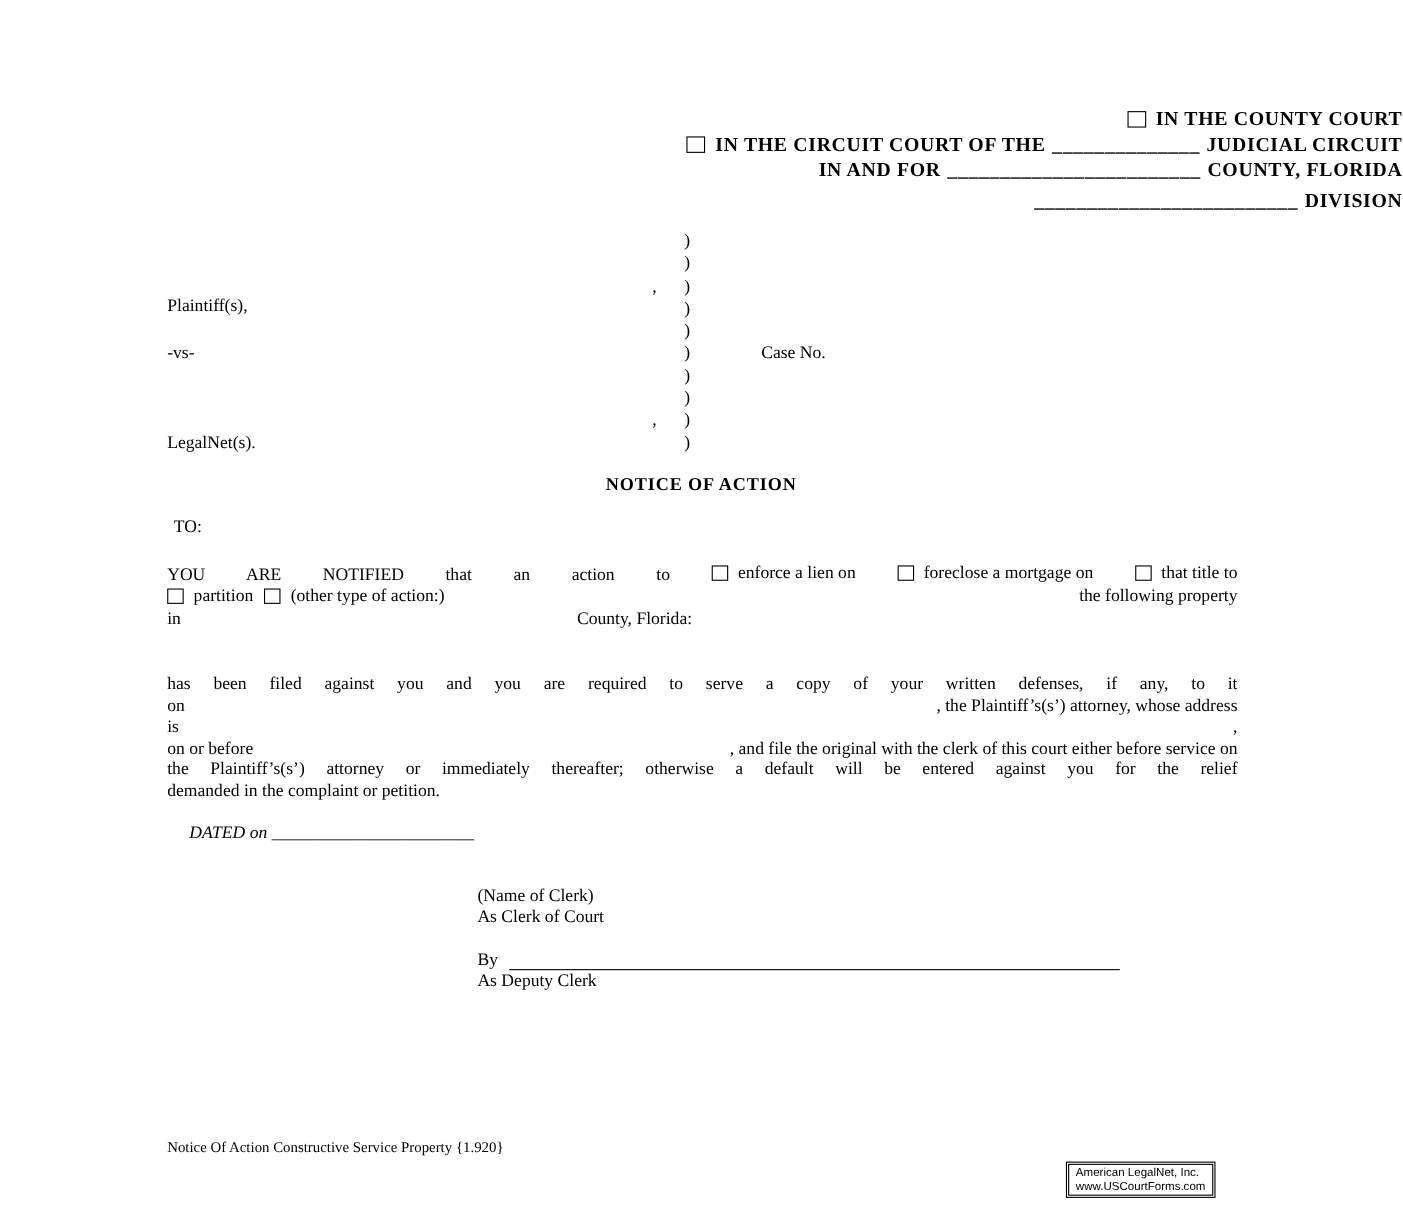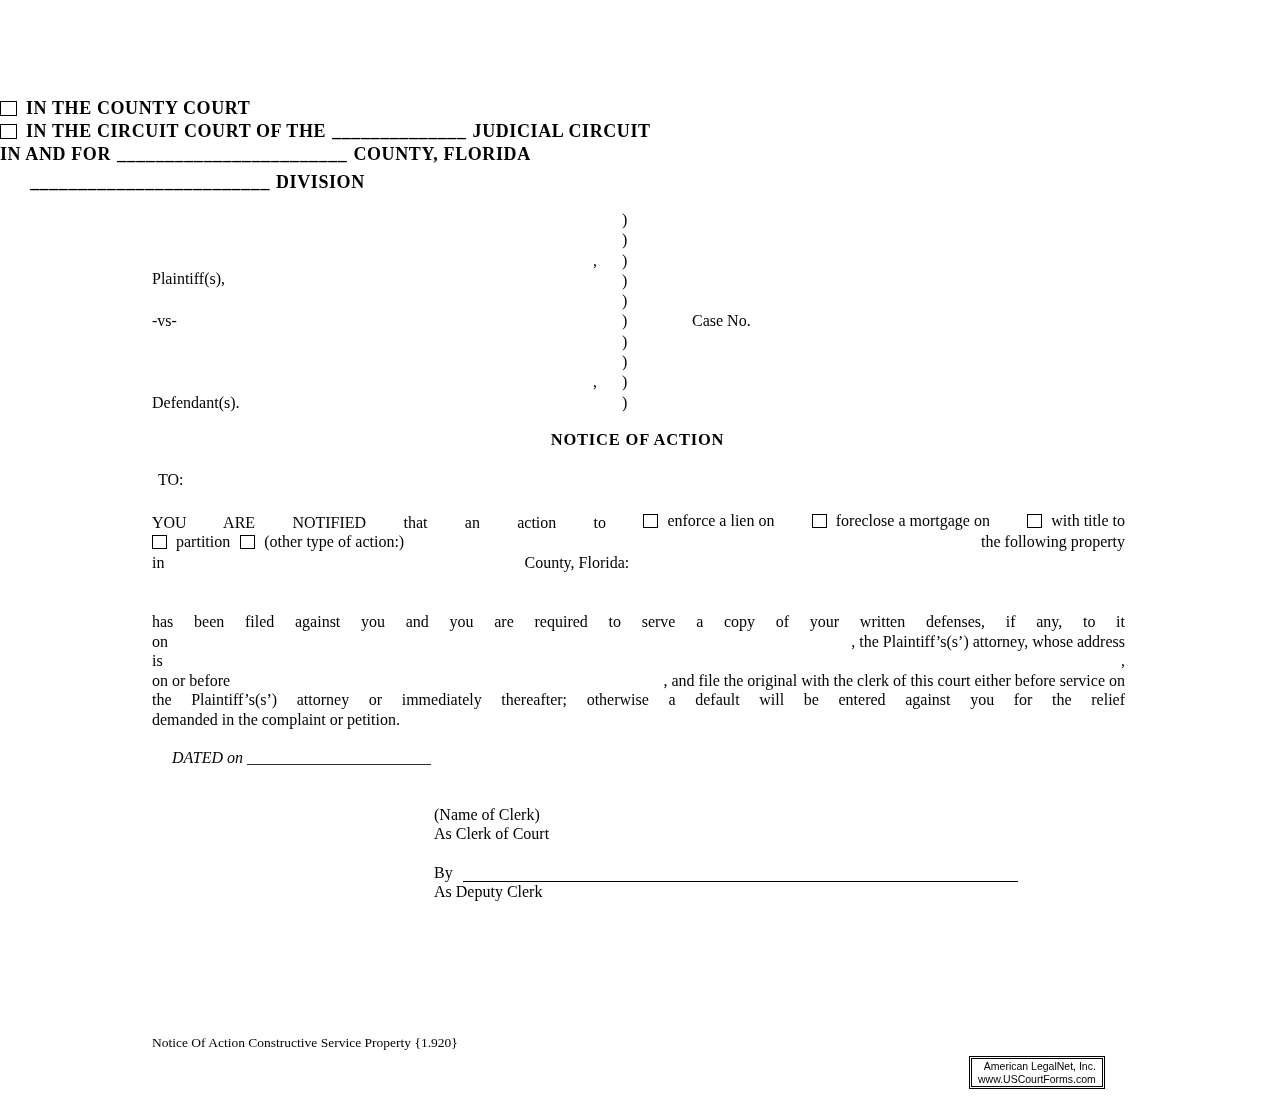--- a/index.html
+++ b/index.html
@@ -8,21 +8,21 @@
     position:relative; width:1275px; height:1100px; background:#ffffff;
     font-family:"Liberation Serif", serif; color:#000; font-size:16px;
     overflow:hidden;
   }
   .checkbox {
     display:inline-block; width:15px; height:14px;
     border:1.6px solid #000; background:#fff; vertical-align:-2px;
   }
 
   
-  .header { position:absolute; top:97px; left:0; width:100%; text-align:left;
+  .header { position:absolute; top:97px; left:0; width:100%; text-align:right;
             font-weight:bold; font-size:18px; letter-spacing:0.6px; }
   .h-line { line-height:23px; white-space:nowrap; }
   .header .checkbox { width:17px; height:15px; margin-right:9px; vertical-align:-2px; }
   .h-gap { display:inline-block; width:6px; }
   .division-line { margin-top:5px;padding-left:30px; }
 
   
   .caption { position:absolute; top:210px; left:152px; width:950px; height:205px; }
   .cap-label { position:absolute; left:0; white-space:nowrap; }
   .plaintiff-label { top:60px; }
@@ -60,21 +60,21 @@
   .dated-line { position:absolute; top:749px; left:172px; white-space:nowrap;font-style:italic; }
 
   
   .signature { position:absolute; top:805px; left:434px; width:620px; line-height:19px; }
   .by-row { margin-top:20px; display:flex; align-items:flex-end; }
   .by-line { display:inline-block; width:555px; border-bottom:1px solid #000;
              margin-left:10px; height:15px; }
 
   
   .form-footer { position:absolute; top:1035px; left:152px; font-size:13.5px; white-space:nowrap; }
-  .legalnet-box { position:absolute; top:1056px; left:969px; border:1px solid #000; padding:1px; background:#fff;text-align:right; }
+  .legalnet-box { position:absolute; top:1056px; left:969px; border:1px solid #000; padding:1px; background:#fff; }
   .legalnet-inner { border:1px solid #000; padding:1px 6px;
                     font-family:"Liberation Sans", sans-serif; font-size:10.5px; line-height:12.5px; }
 </style>
 </head>
 <body>
 
 <div class="page">
 
   <div class="header">
     <div class="h-line">
@@ -87,21 +87,21 @@
       <span>IN AND FOR</span><span class="h-gap"></span><span>________________________</span><span class="h-gap"></span><span>COUNTY, FLORIDA</span>
     </div>
     <div class="h-line division-line">
       <span>_________________________</span><span class="h-gap"></span><span>DIVISION</span>
     </div>
   </div>
 
   <div class="caption">
     <div class="cap-label plaintiff-label">Plaintiff(s),</div>
     <div class="cap-label vs-label">-vs-</div>
-    <div class="cap-label defendant-label">Defendant(s).</div>
+    <div class="cap-label defendant-label">LegalNet(s).</div>
 
     <div class="paren-col">
       <div class="paren-row"><span>)</span></div>
       <div class="paren-row"><span>)</span></div>
       <div class="paren-row"><span class="comma">,</span><span>)</span></div>
       <div class="paren-row"><span>)</span></div>
       <div class="paren-row"><span>)</span></div>
       <div class="paren-row"><span>)</span></div>
       <div class="paren-row"><span>)</span></div>
       <div class="paren-row"><span>)</span></div>
@@ -122,21 +122,21 @@
       <span class="cb-pair">
           <span class="checkbox"></span>
           <span>enforce a lien on</span>
         </span>
       <span class="cb-pair">
           <span class="checkbox"></span>
           <span>foreclose a mortgage on</span>
         </span>
       <span class="cb-pair">
           <span class="checkbox"></span>
-          <span>with title to</span>
+          <span>that title to</span>
         </span>
     </div>
     <div class="ac-row ac-flex">
       <span class="cb-pair">
           <span class="checkbox"></span>
           <span>partition</span>
         </span>
       <span class="cb-pair pair-gap">
           <span class="checkbox"></span>
           <span>(other type of action:)</span>

